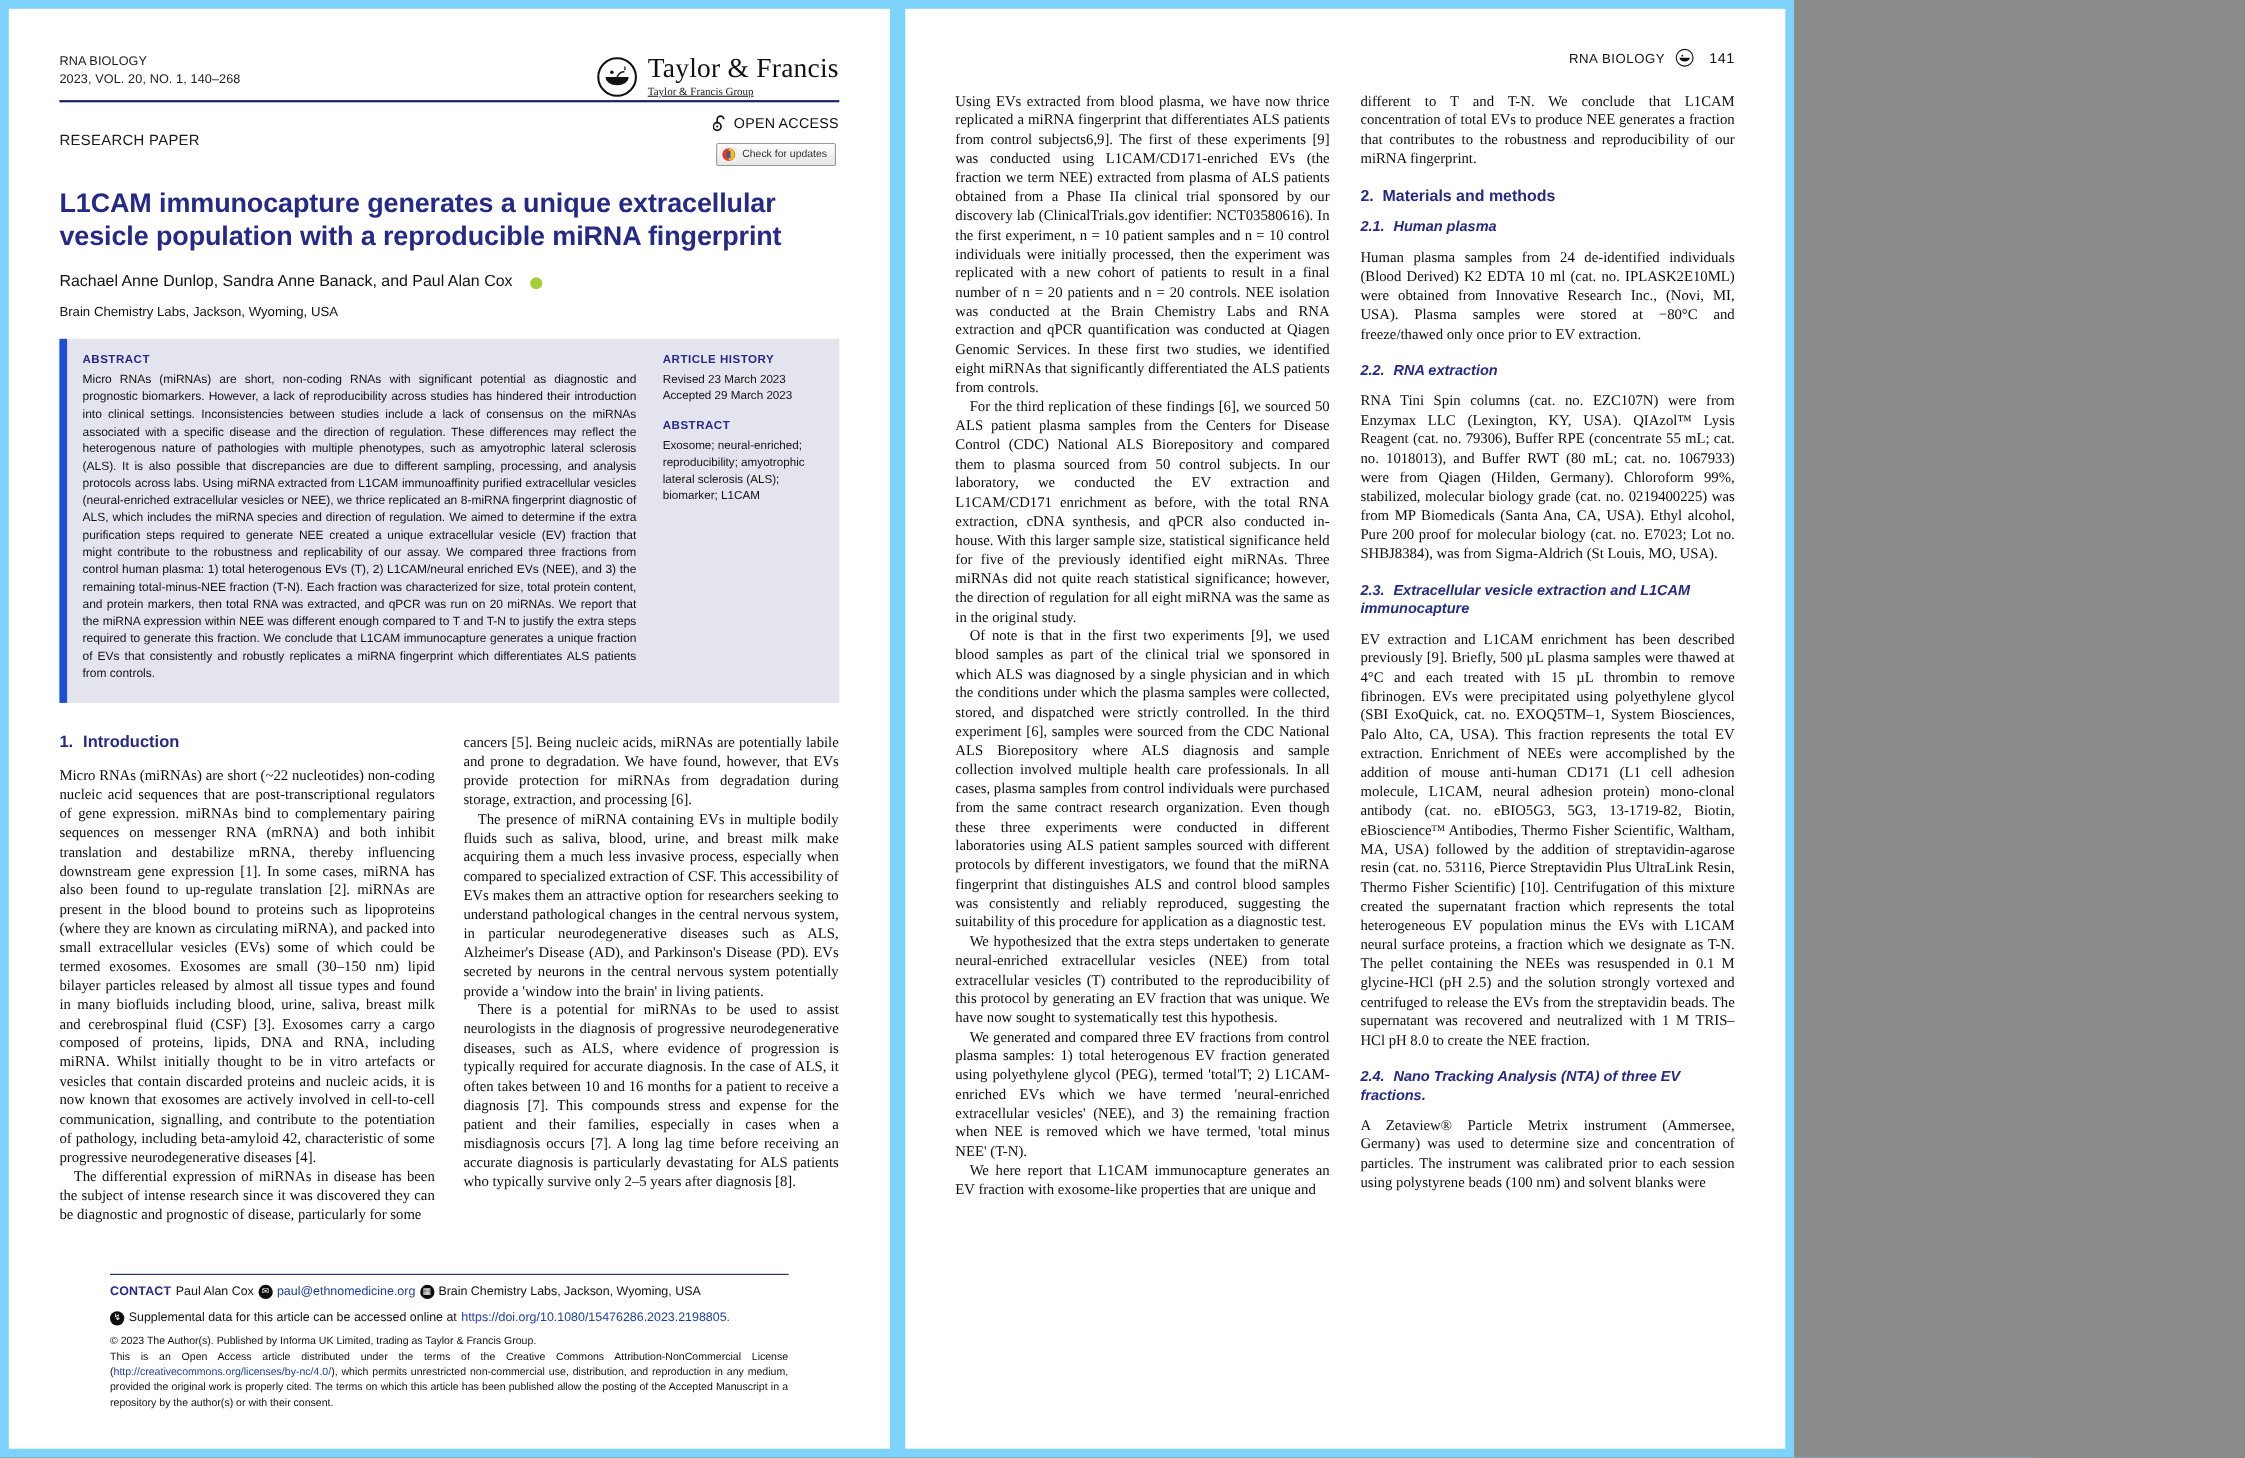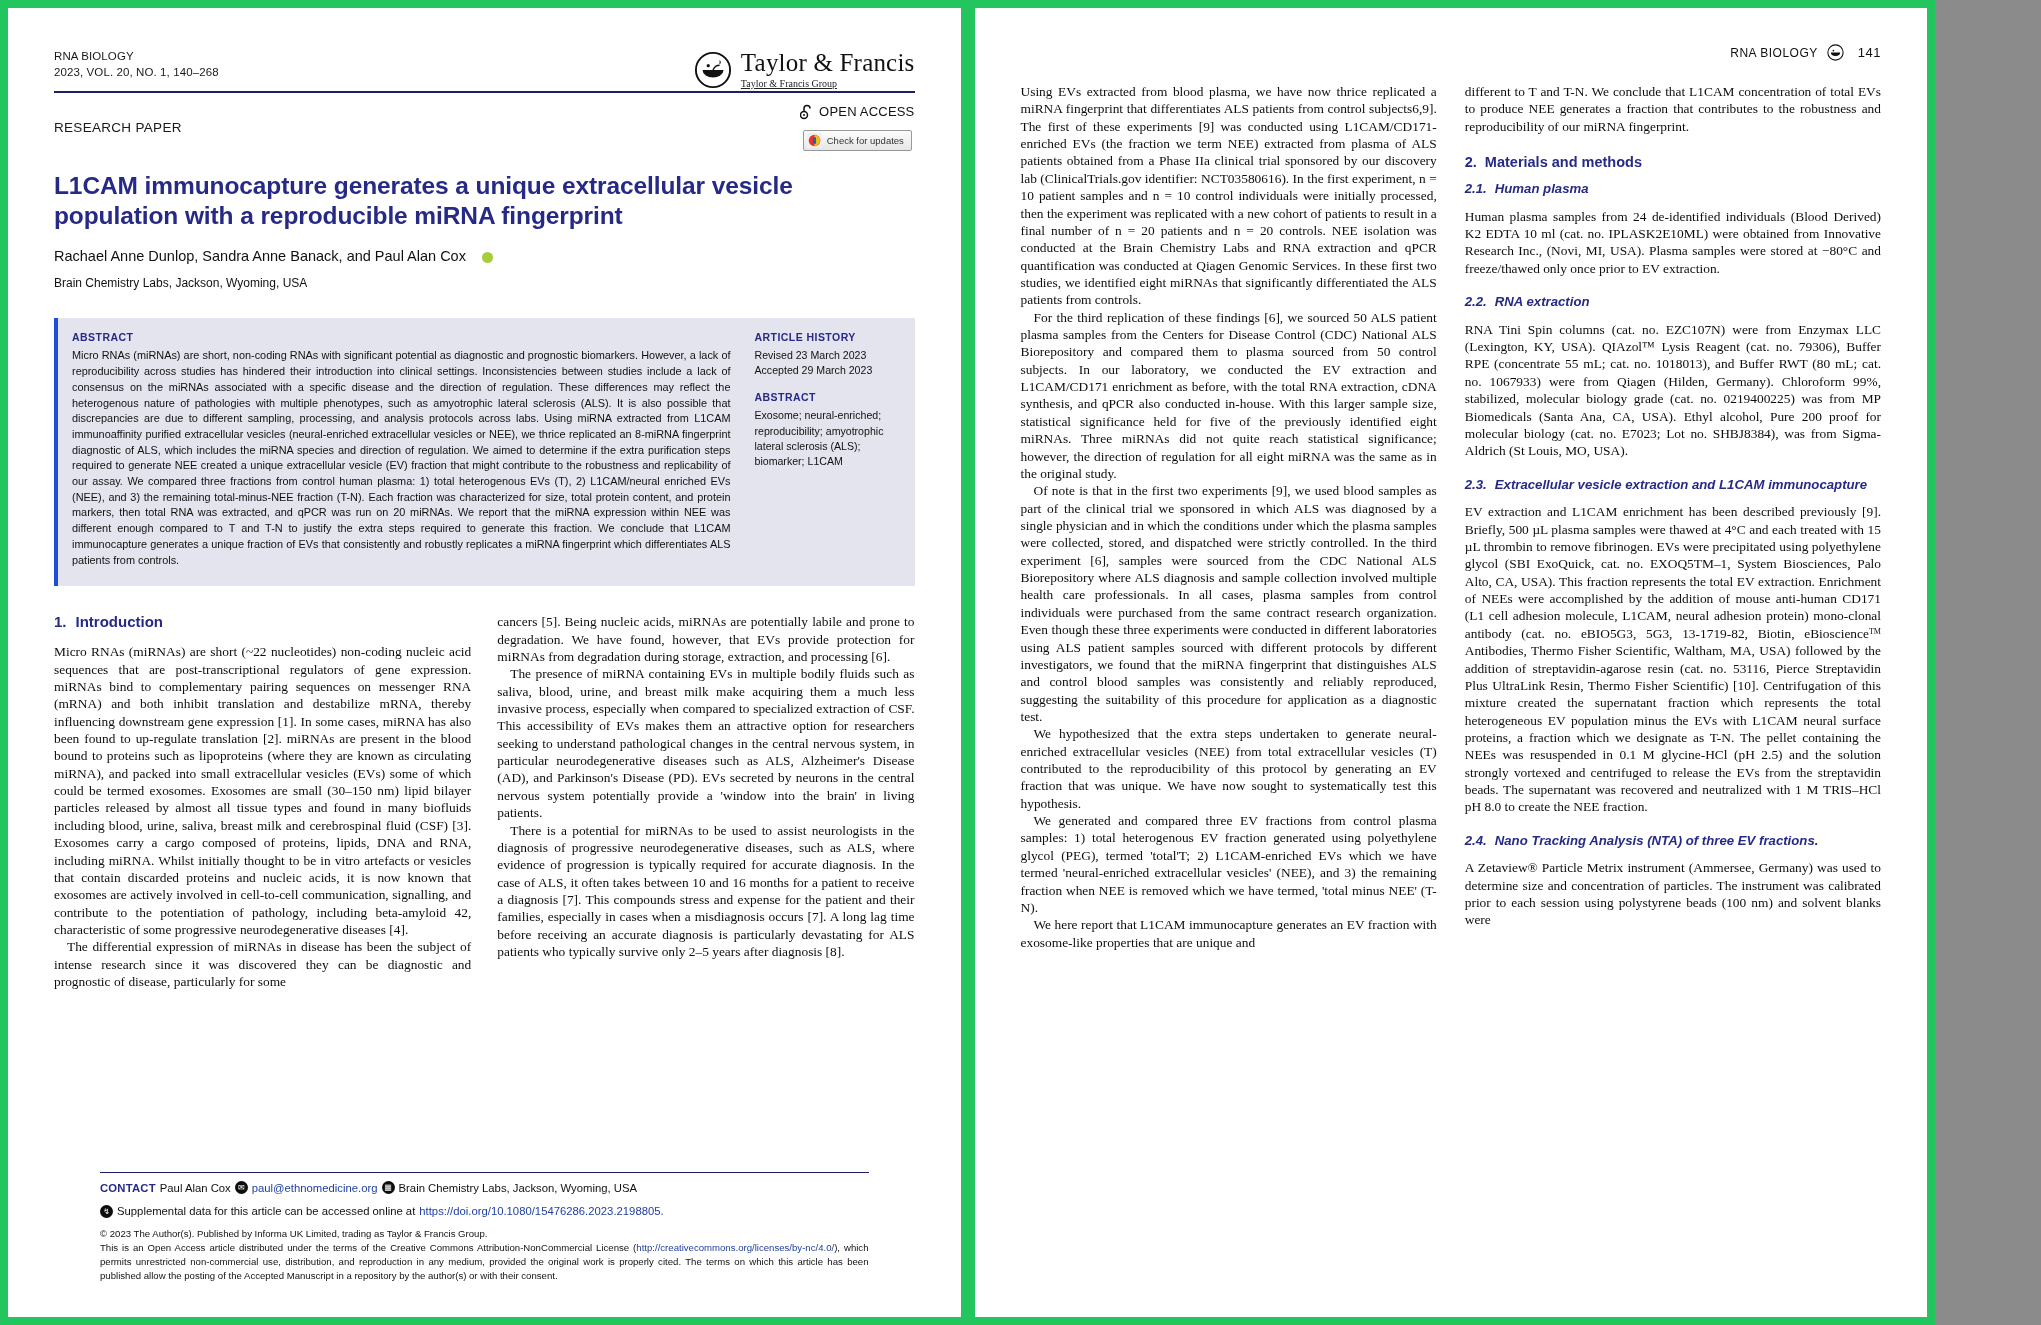--- a/index.html
+++ b/index.html
@@ -6,23 +6,23 @@
   html, body {
     margin: 0; padding: 0;
     background: #8b8b8b;
     width: 2041px; height: 1325px;
     overflow: hidden;
     font-family: "Liberation Serif", serif;
   }
   .spread {
     display: flex;
     gap: 14px;
-    width: 1935px; height: 1325px;
+    width: 1631px; height: 1325px;
     padding: 8px 8px;
-    background: #22c55e;
+    background: #7dd3fc;
   }
   .page {
     background: #ffffff;
     position: relative;
     flex: 1 1 0;
     height: 1309px;
     overflow: hidden;
   }
   .page-inner { position: absolute; }
 
@@ -102,23 +102,23 @@
     width: 11px; height: 11px; border-radius: 50%;
     background: #a6ce39; display: inline-block; flex: none;
     position: relative; top: 1px;
   }
   .affil {
     font-family: "Liberation Sans", sans-serif;
     font-size: 12px; color: #111; margin-top: 12px;
   }
   .abs-wrap {
     display: flex;
-    margin-top: 28px;
+    margin-top: 18px;
     background: #e4e4ee;
-    border-left: 4px solid #1d4ed8;
+    border-left: 7px solid #1d4ed8;
   }
   .abs-main { flex: 1 1 0; padding: 13px 16px 18px 14px; }
   .abs-side { width: 168px; padding: 13px 10px 18px 8px; }
   .abs-h {
     font-family: "Liberation Sans", sans-serif;
     font-size: 10.5px; font-weight: bold; color: #262a86;
     letter-spacing: .45px; margin-bottom: 5px;
   }
   .abs-body {
     font-family: "Liberation Sans", sans-serif;

